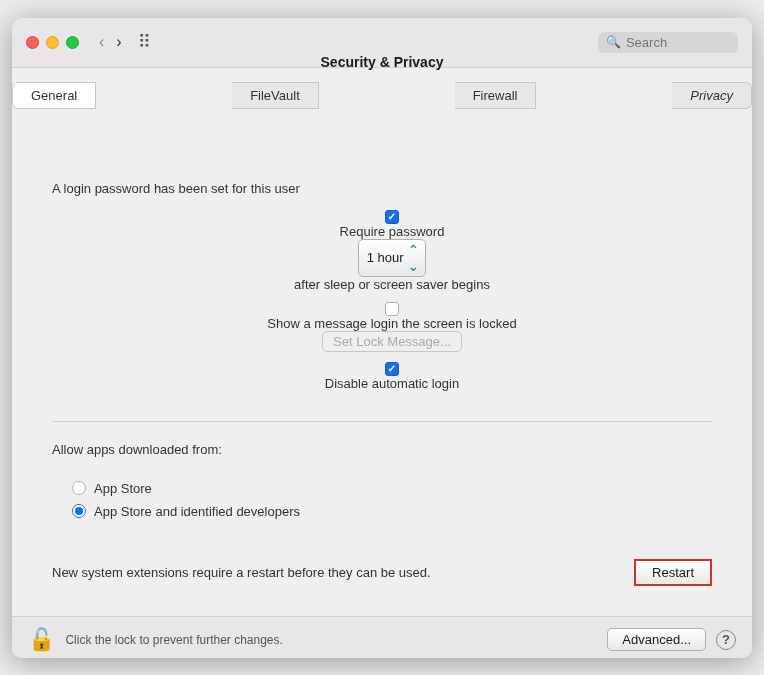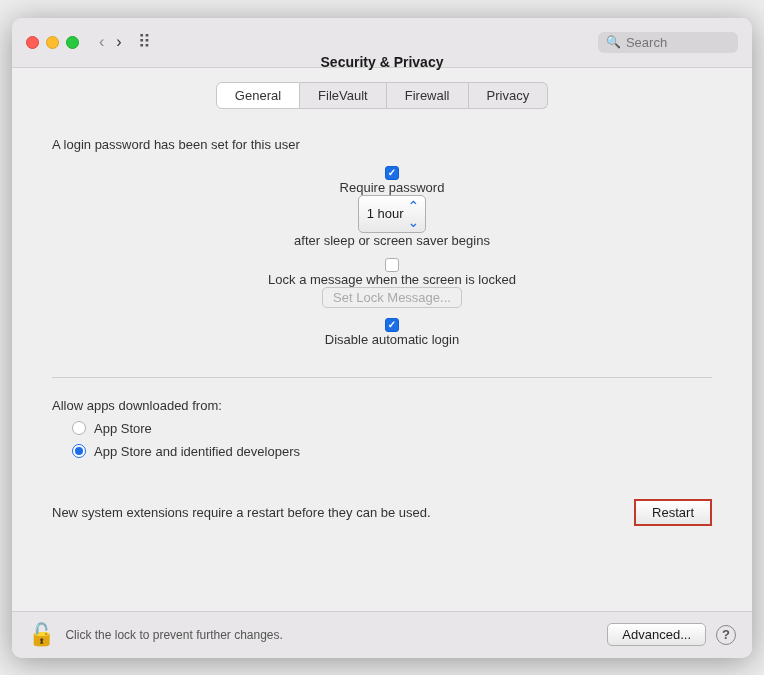--- a/index.html
+++ b/index.html
@@ -115,21 +115,21 @@
       background: transparent;
       outline: none;
       font-size: 13px;
       color: #888;
       width: 100px;
     }
 
     
     .tabbar {
       display: flex;
-      justify-content: center;
+      justify-content: space-between;
       gap: 0;
       padding: 14px 0 0 0;
       background: #f0eff0;
     }
 
     .tab {
       padding: 5px 18px;
       font-size: 13px;
       background: #e8e6e8;
       border: 1px solid #c8c6c8;
@@ -137,39 +137,41 @@
       color: #333;
       position: relative;
     }
 
     .tab:first-child {
       border-radius: 6px 0 0 6px;
     }
 
     .tab:last-child {
       border-radius: 0 6px 6px 0;
+      font-style: italic;
     }
 
     .tab:not(:first-child) {
       border-left: none;
     }
 
     .tab.active {
       background: #fff;
       border-color: #c8c6c8;
       z-index: 1;
     }
 
     
     .content {
       flex: 1;
       padding: 20px 40px;
       display: flex;
       flex-direction: column;
       gap: 0;
+      margin-top: 44px;
     }
 
     
     .login-row {
       display: flex;
       align-items: center;
       gap: 10px;
       margin-bottom: 14px;
       margin-top: 8px;
     }
@@ -269,21 +271,21 @@
     .divider {
       border: none;
       border-top: 1px solid #d0ced0;
       margin: 30px 0 20px 0;
     }
 
     
     .allow-apps-section {
       display: flex;
       flex-direction: column;
-      gap: 8px;
+      gap: 24px;
     }
 
     .allow-apps-title {
       font-size: 13px;
       color: #333;
       font-weight: 400;
     }
 
     .radio-group {
       display: flex;
@@ -450,21 +452,21 @@
         <span class="option-label">Require password</span>
         <div class="dropdown-select">
           <span>1 hour</span>
           <span class="dropdown-arrow">⌃<br>⌄</span>
         </div>
         <span class="option-label">after sleep or screen saver begins</span>
       </div>
 
       <div class="option-row">
         <div class="checkbox unchecked"></div>
-        <span class="option-label">Lock a message when the screen is locked</span>
+        <span class="option-label">Show a message login the screen is locked</span>
         <button class="set-lock-btn">Set Lock Message...</button>
       </div>
 
       <div class="option-row">
         <div class="checkbox checked"></div>
         <span class="option-label">Disable automatic login</span>
       </div>
     </div>
 
     <hr class="divider">

